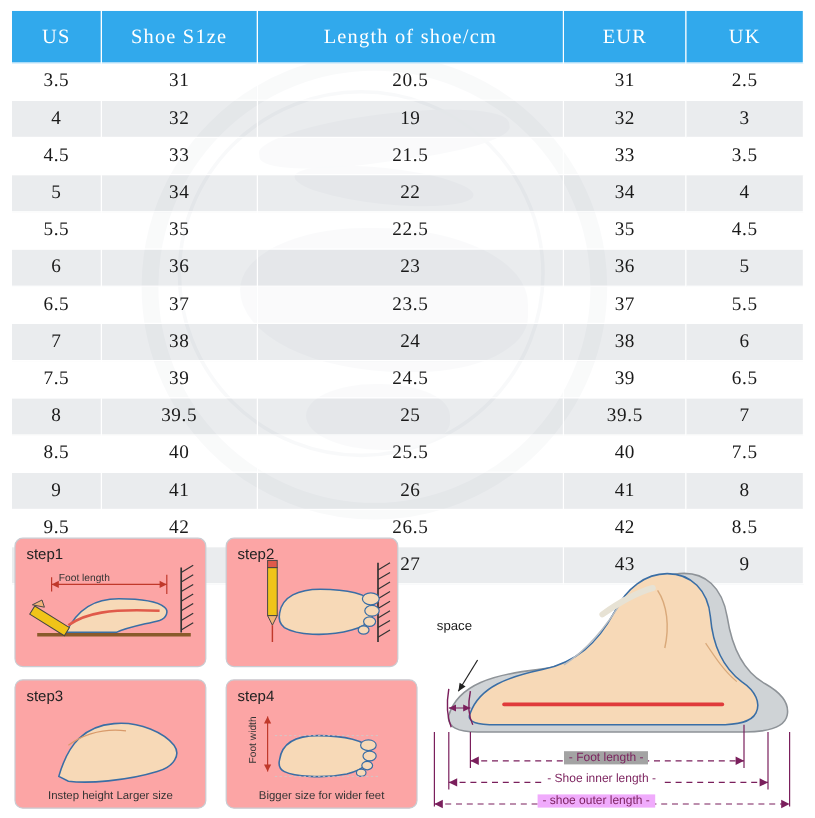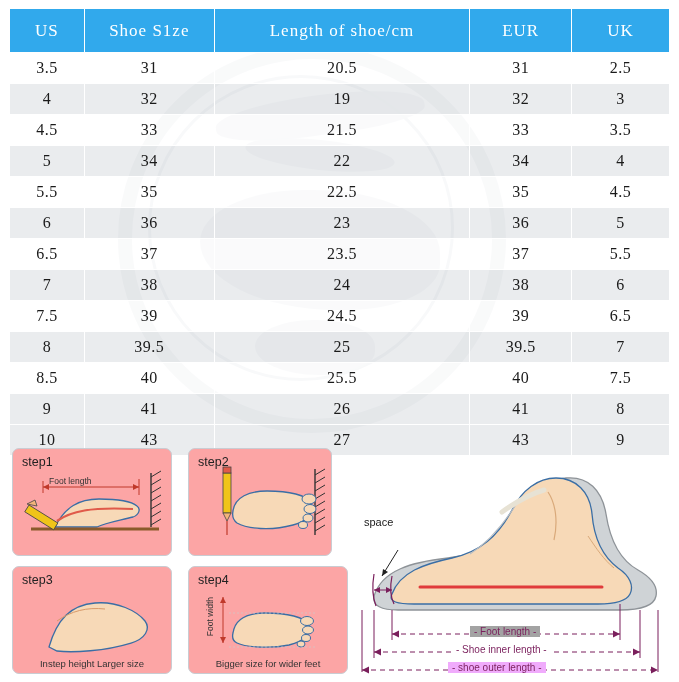--- a/index.html
+++ b/index.html
@@ -256,20 +256,27 @@
         <td>25.5</td>
         <td>40</td>
         <td>7.5</td>
       </tr>
       <tr class="even">
         <td>9</td>
         <td>41</td>
         <td>26</td>
         <td>41</td>
         <td>8</td>
+      </tr>
+      <tr class="odd">
+        <td>9.5</td>
+        <td>42</td>
+        <td>26.5</td>
+        <td>42</td>
+        <td>8.5</td>
       </tr>
       <tr class="even">
         <td>10</td>
         <td>43</td>
         <td>27</td>
         <td>43</td>
         <td>9</td>
       </tr>
     </tbody>
 </table>

